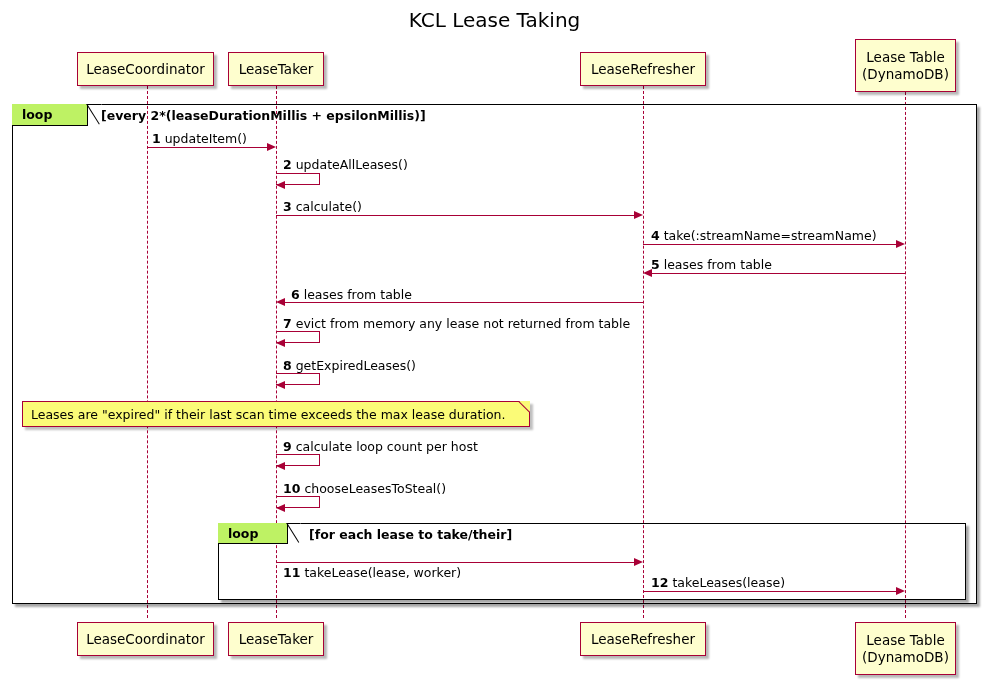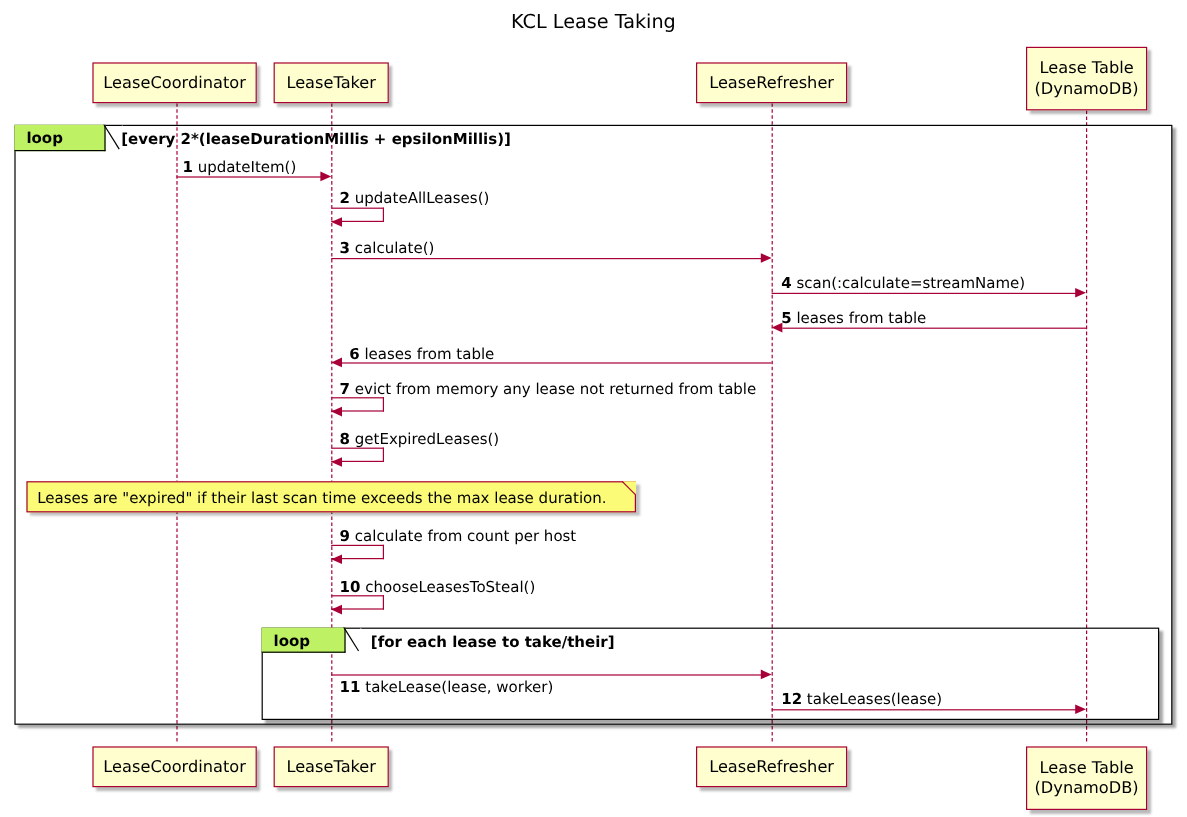--- a/index.html
+++ b/index.html
@@ -17,21 +17,21 @@
     left: 0; top: 0;
     width: 989px; height: 681px;
   }
 
   
   .diagram-title {
     position: absolute;
     left: 0; top: 8px;
     width: 989px;
     text-align: center;
-    font-size: 16px;
+    font-size: 20px;
     color: #000000;
     font-family: "DejaVu Sans", sans-serif;
   }
 
   
   .participant {
     position: absolute;
     background: #FEFECE;
     border: 1.5px solid #A80036;
     box-shadow: 3px 3px 2px rgba(0,0,0,0.28);
@@ -190,21 +190,21 @@
 
   <div class="msg-label" style="left:283px; top:199px;">
     <b>3</b>
     <span> calculate()</span>
   </div>
   <div class="msg-line" style="left:276px; top:215px; width:359px;"></div>
   <div class="arrow-head arrow-right" style="left:634px; top:210.5px;"></div>
 
   <div class="msg-label" style="left:651px; top:228px;">
     <b>4</b>
-    <span> scan(:calculate=streamName)</span>
+    <span> take(:streamName=streamName)</span>
   </div>
   <div class="msg-line" style="left:643px; top:244px; width:254px;"></div>
   <div class="arrow-head arrow-right" style="left:896px; top:239.5px;"></div>
 
   <div class="msg-label" style="left:651px; top:257px;">
     <b>5</b>
     <span> leases from table</span>
   </div>
   <div class="msg-line" style="left:652px; top:273px; width:253px;"></div>
   <div class="arrow-head arrow-left" style="left:643px; top:268.5px;"></div>
@@ -231,21 +231,21 @@
   <div class="arrow-head arrow-left" style="left:276px; top:380.5px;"></div>
 
   <div class="note" style="left:22px; top:401px; width:508px; height:26px;">
     <span>Leases are "expired" if their last scan time exceeds the max lease duration.</span>
   </div>
   <div class="note-fold" style="left:519px; top:401px;"></div>
   <div class="note-fold-line" style="left:519px; top:401px;"></div>
 
   <div class="msg-label" style="left:283px; top:439px;">
     <b>9</b>
-    <span> calculate from count per host</span>
+    <span> calculate loop count per host</span>
   </div>
   <div class="self-msg" style="left:276px; top:454px; width:44px; height:12px;"></div>
   <div class="arrow-head arrow-left" style="left:276px; top:461.5px;"></div>
 
   <div class="msg-label" style="left:283px; top:481px;">
     <b>10</b>
     <span> chooseLeasesToSteal()</span>
   </div>
   <div class="self-msg" style="left:276px; top:496px; width:44px; height:12px;"></div>
   <div class="arrow-head arrow-left" style="left:276px; top:503.5px;"></div>

